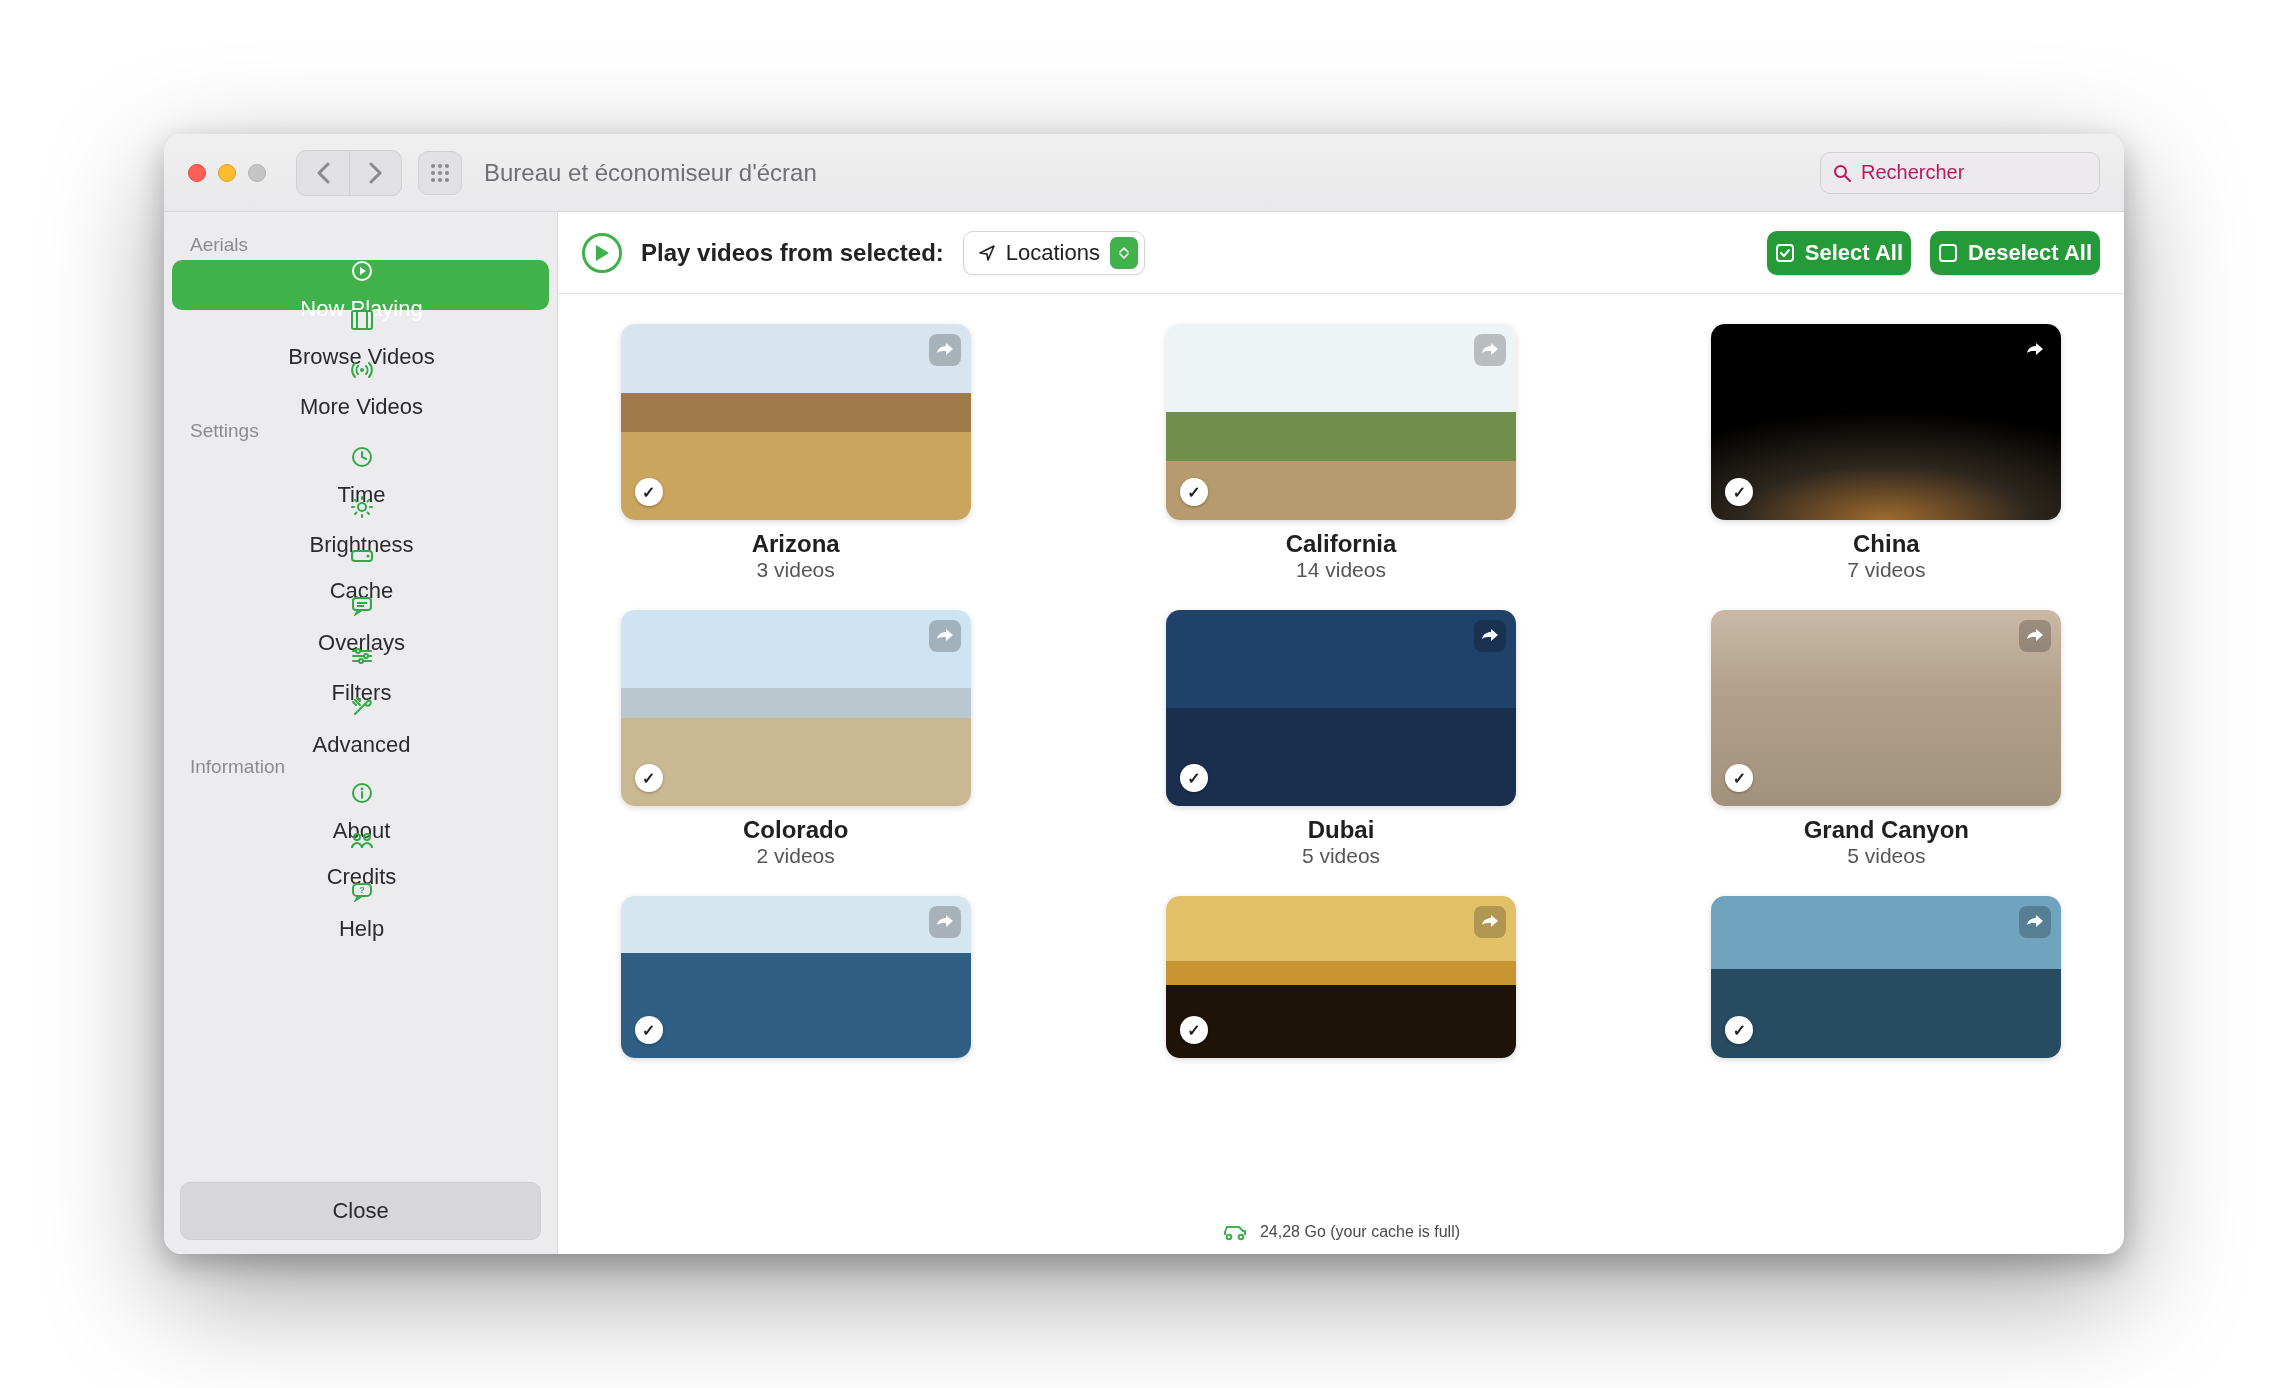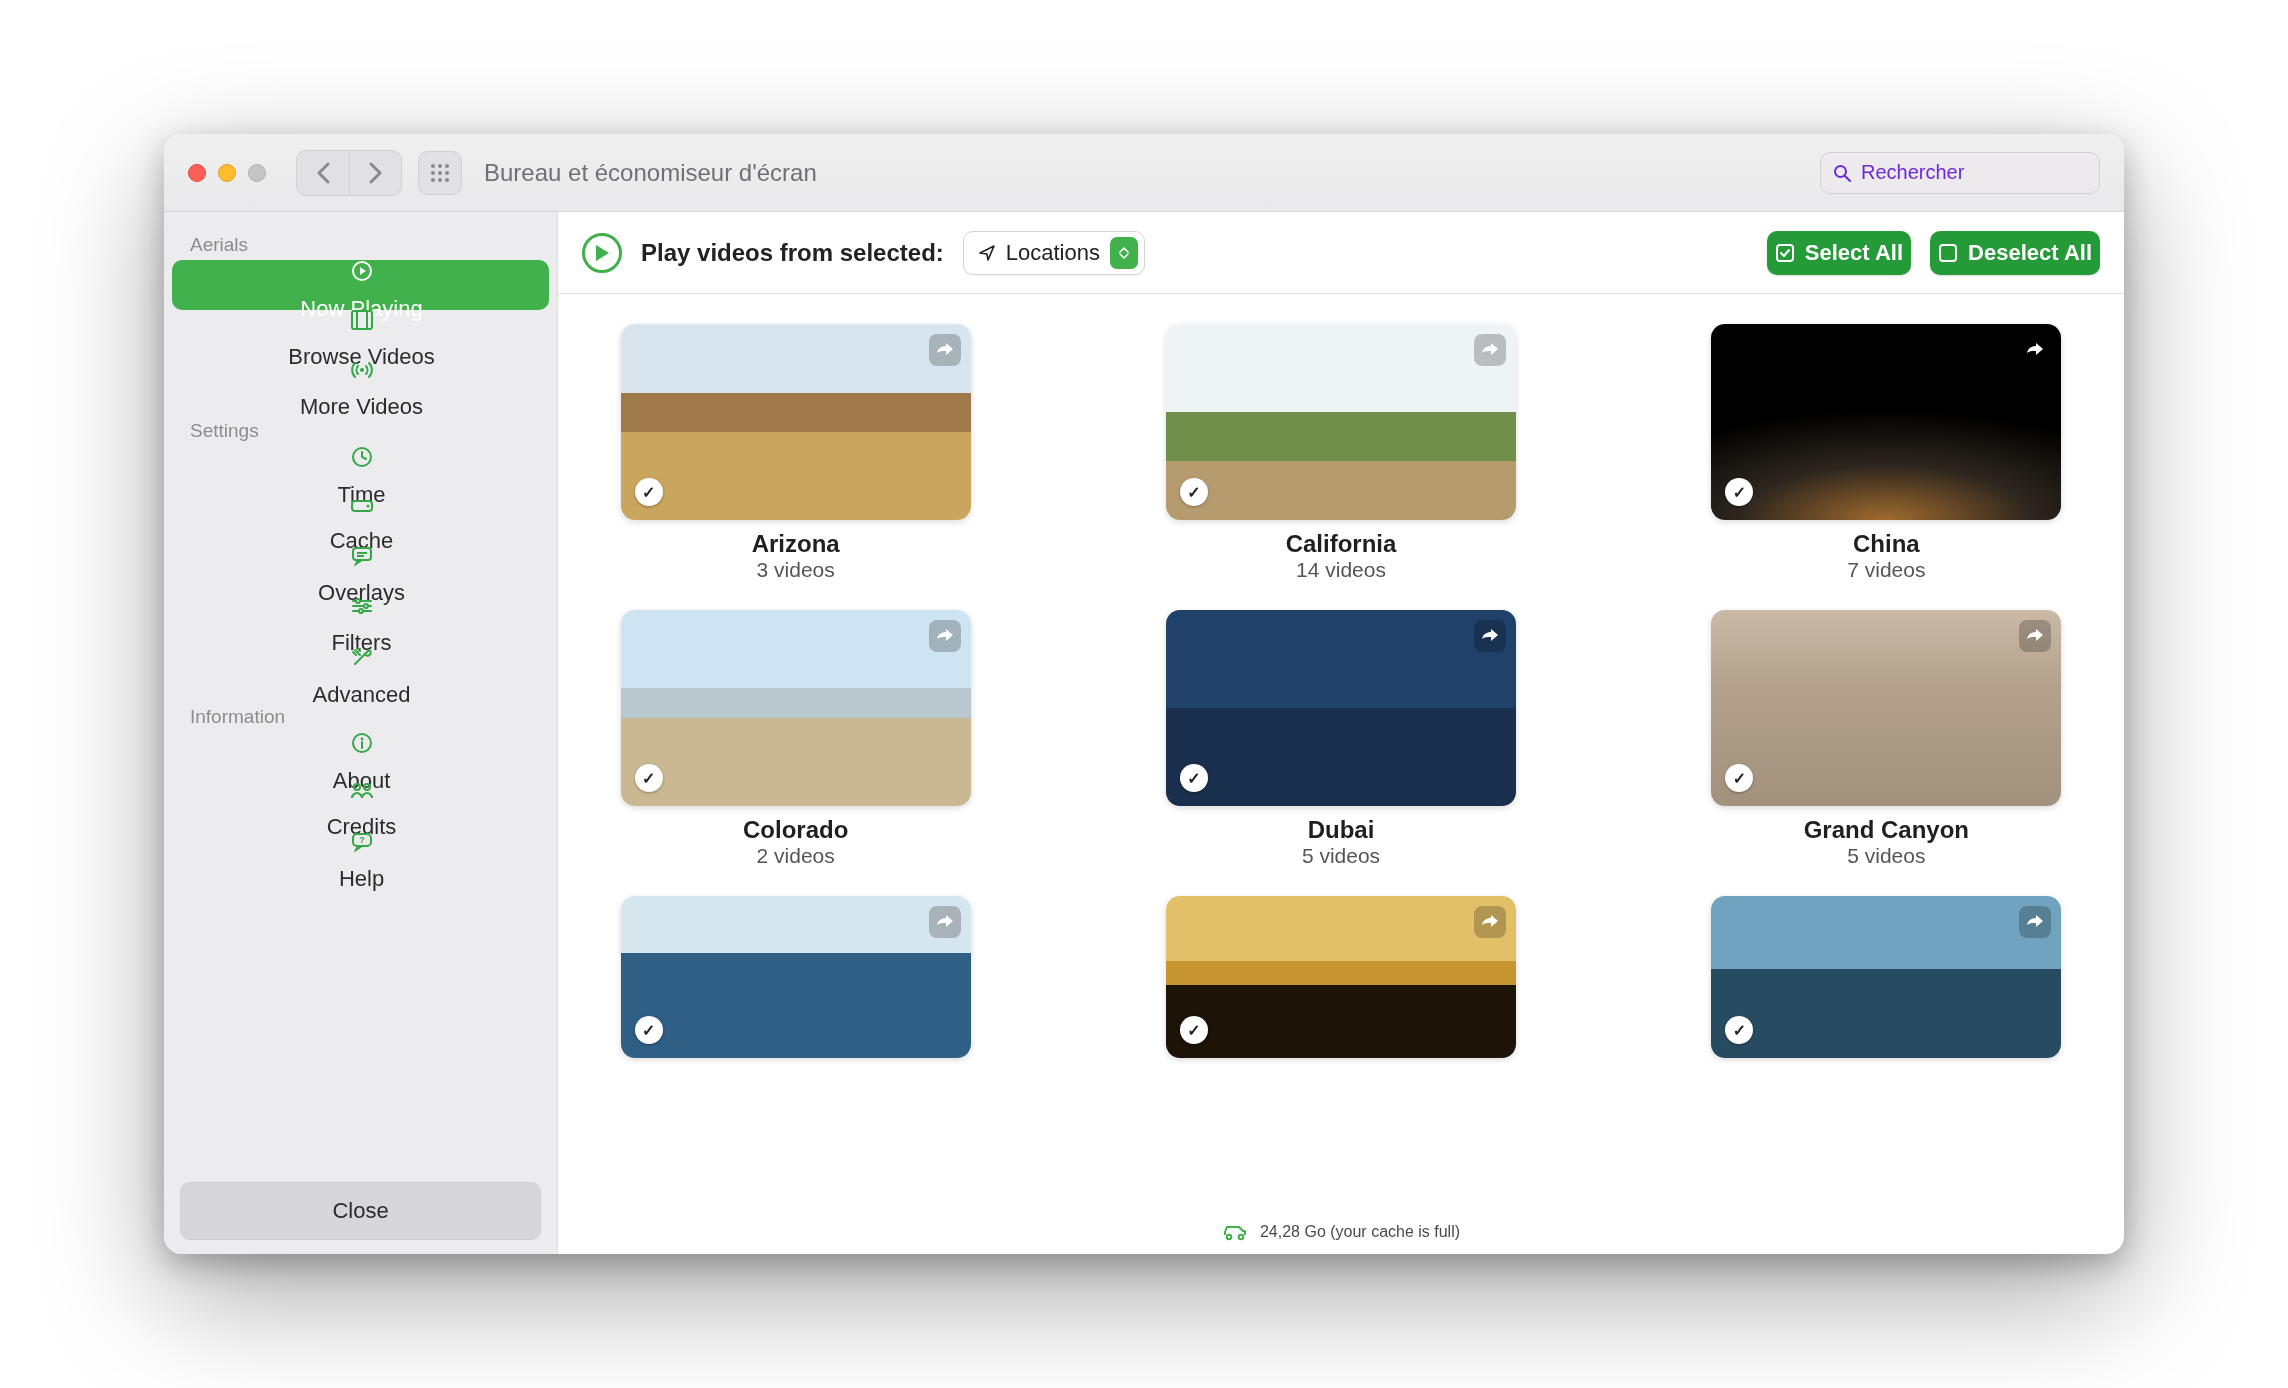--- a/index.html
+++ b/index.html
@@ -61,21 +61,21 @@
     border: 1px solid #d0cfd1; background: #e1e0e2;
     display: flex; align-items: center; justify-content: center;
     color: #8a8a8d;
   }
   .wintitle { font-size: 24px; color: #707074; font-weight: 500; margin-left: 6px; }
   .spacer { flex: 1; }
   .search {
     display: flex; align-items: center; gap: 10px;
     width: 280px; height: 42px;
     border: 1px solid #d0cfd1; border-radius: 10px;
-    background: #eceaec; color: #6d28d9;
+    background: #eceaec; color: #be185d;
     padding: 0 12px; font-size: 20px;
   }
   
   .body { flex: 1; display: flex; min-height: 0; }
   .sidebar {
     width: 394px;
     background: #ececee;
     border-right: 1px solid #dcdbdd;
     padding: 12px 8px 14px 8px;
     display: flex; flex-direction: column;
@@ -282,20 +282,38 @@
           <span class="icon">
             <svg width="22" height="22" viewBox="0 0 22 22">
                 <circle cx="11" cy="11" r="9" stroke="currentColor" stroke-width="2" fill="none"></circle>
                 <path d="M11 6v5l4 2" stroke="currentColor" stroke-width="2" fill="none" stroke-linecap="round"></path>
               </svg>
           </span>
           <span>Time</span>
         </div>
         <div class="item">
           <span class="icon">
+            <svg width="22" height="22" viewBox="0 0 22 22">
+                <circle cx="11" cy="11" r="4" stroke="currentColor" stroke-width="2" fill="none"></circle>
+                <g stroke="currentColor" stroke-width="2" stroke-linecap="round">
+                  <line x1="11" y1="1" x2="11" y2="3"></line>
+                  <line x1="11" y1="19" x2="11" y2="21"></line>
+                  <line x1="1" y1="11" x2="3" y2="11"></line>
+                  <line x1="19" y1="11" x2="21" y2="11"></line>
+                  <line x1="4" y1="4" x2="5.5" y2="5.5"></line>
+                  <line x1="16.5" y1="16.5" x2="18" y2="18"></line>
+                  <line x1="4" y1="18" x2="5.5" y2="16.5"></line>
+                  <line x1="16.5" y1="5.5" x2="18" y2="4"></line>
+                </g>
+              </svg>
+          </span>
+          <span>Brightness</span>
+        </div>
+        <div class="item">
+          <span class="icon">
             <svg width="24" height="18" viewBox="0 0 24 18">
                 <rect x="2" y="5" width="20" height="10" rx="3" stroke="currentColor" stroke-width="2" fill="none"></rect>
                 <circle cx="18" cy="10" r="1.5" fill="currentColor"></circle>
               </svg>
           </span>
           <span>Cache</span>
         </div>
         <div class="item">
           <span class="icon">
             <svg width="22" height="20" viewBox="0 0 22 20">

